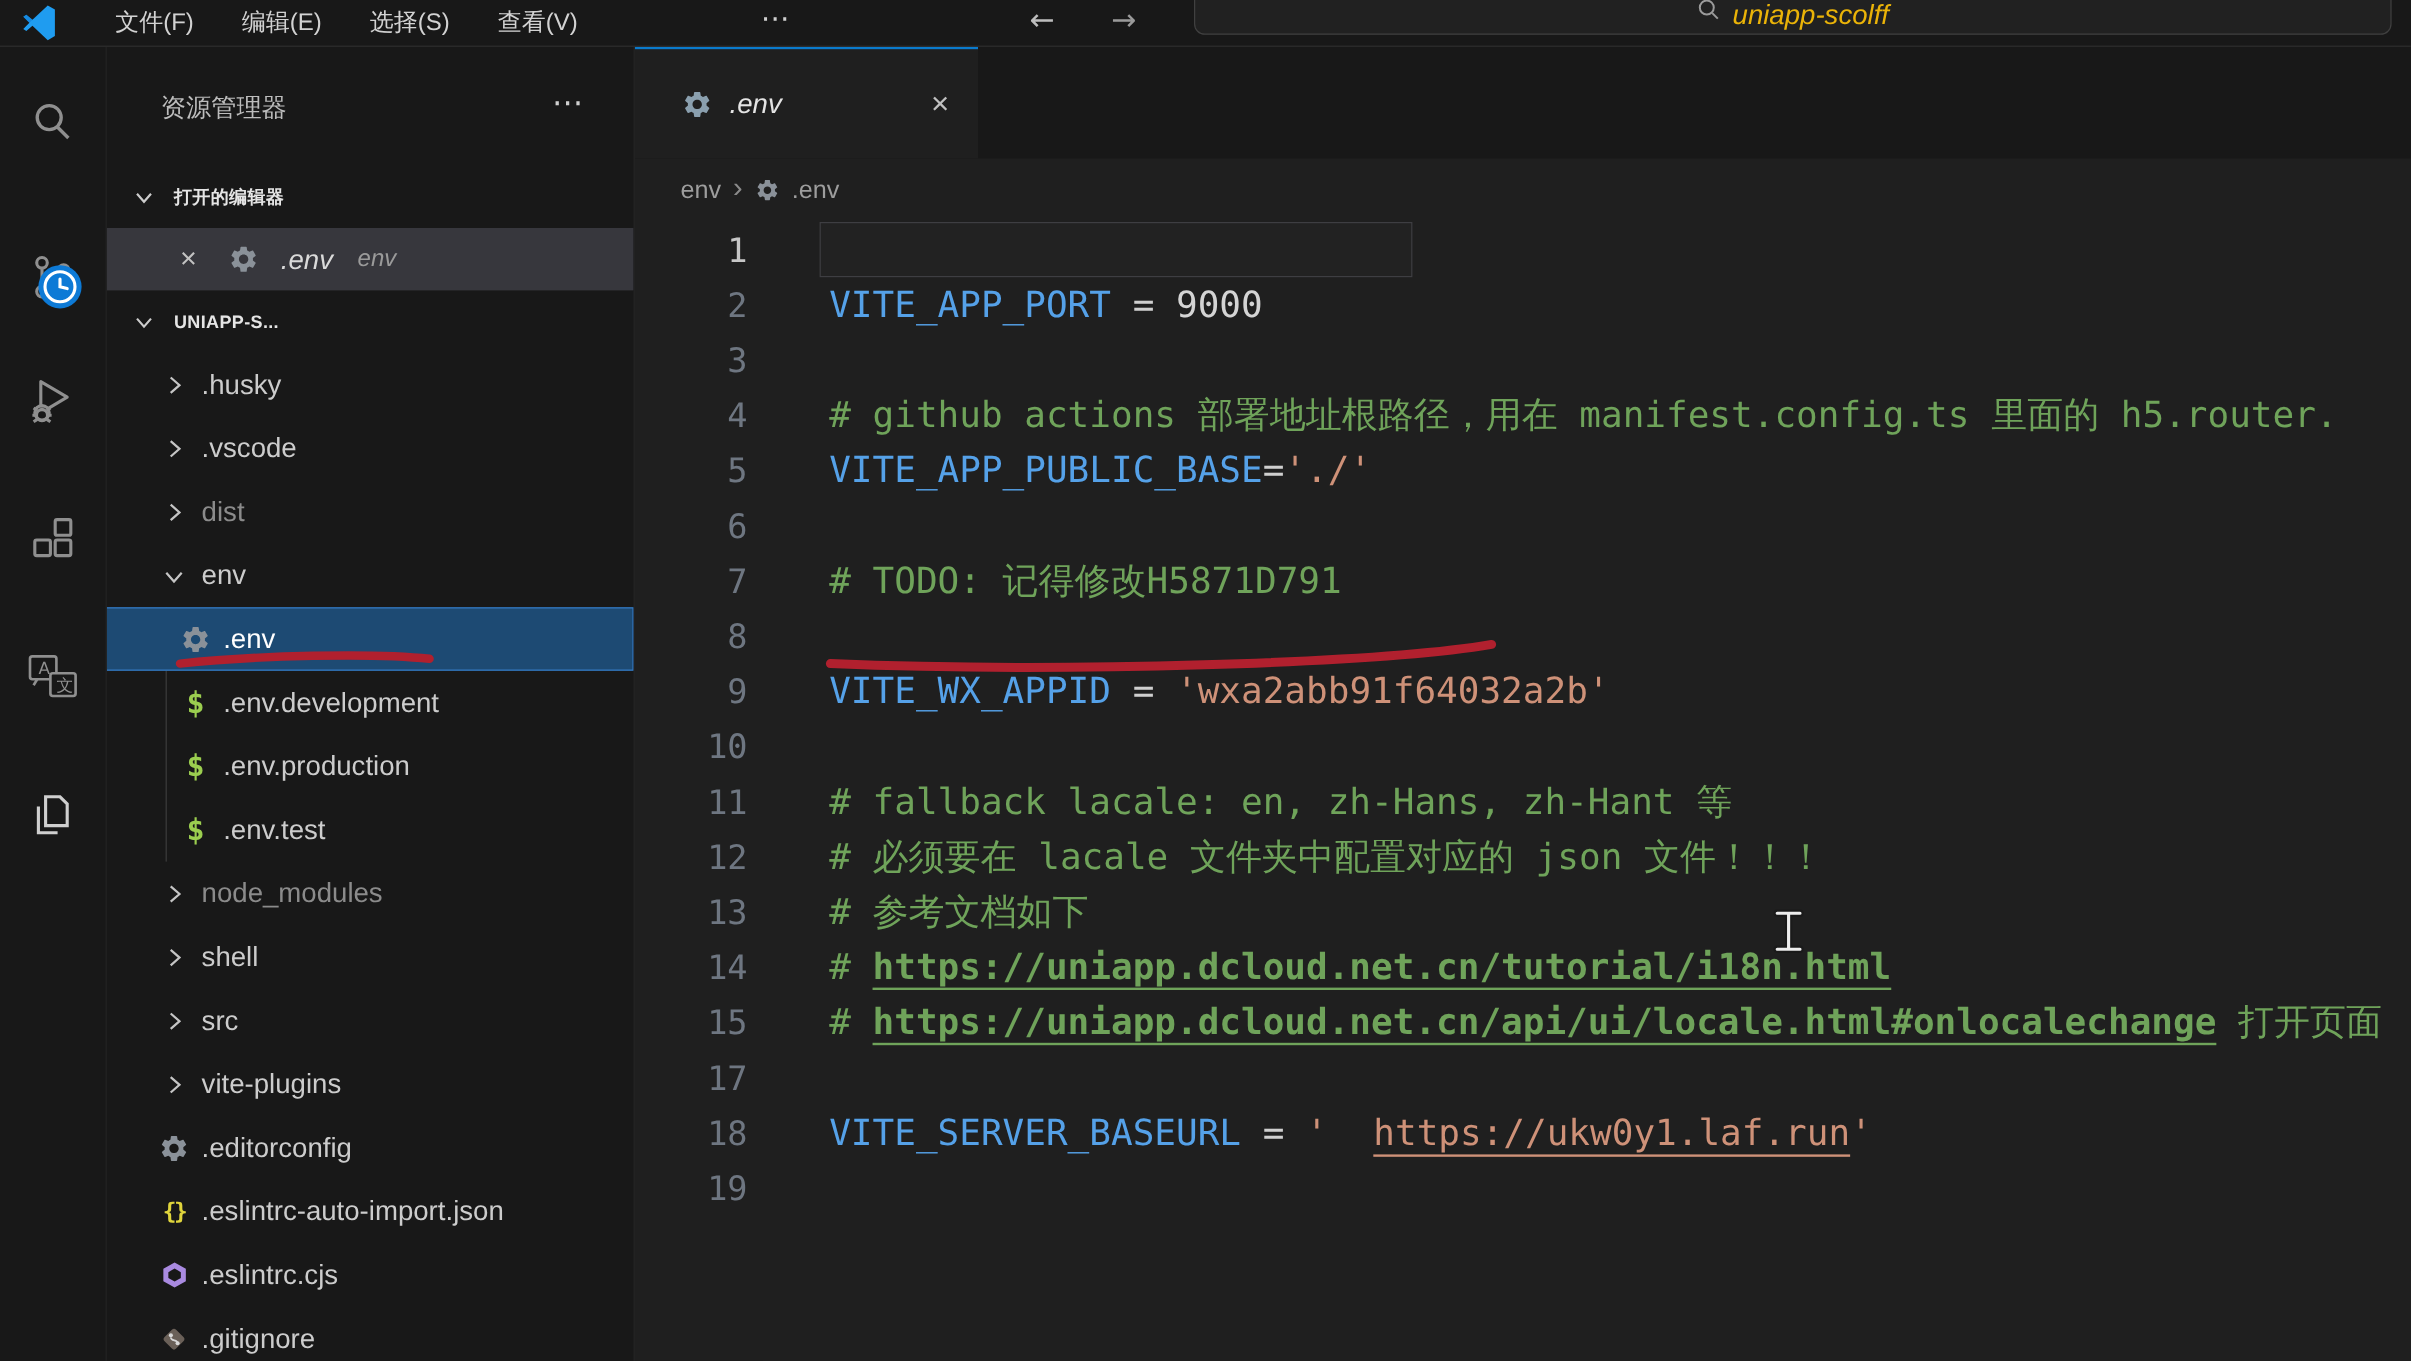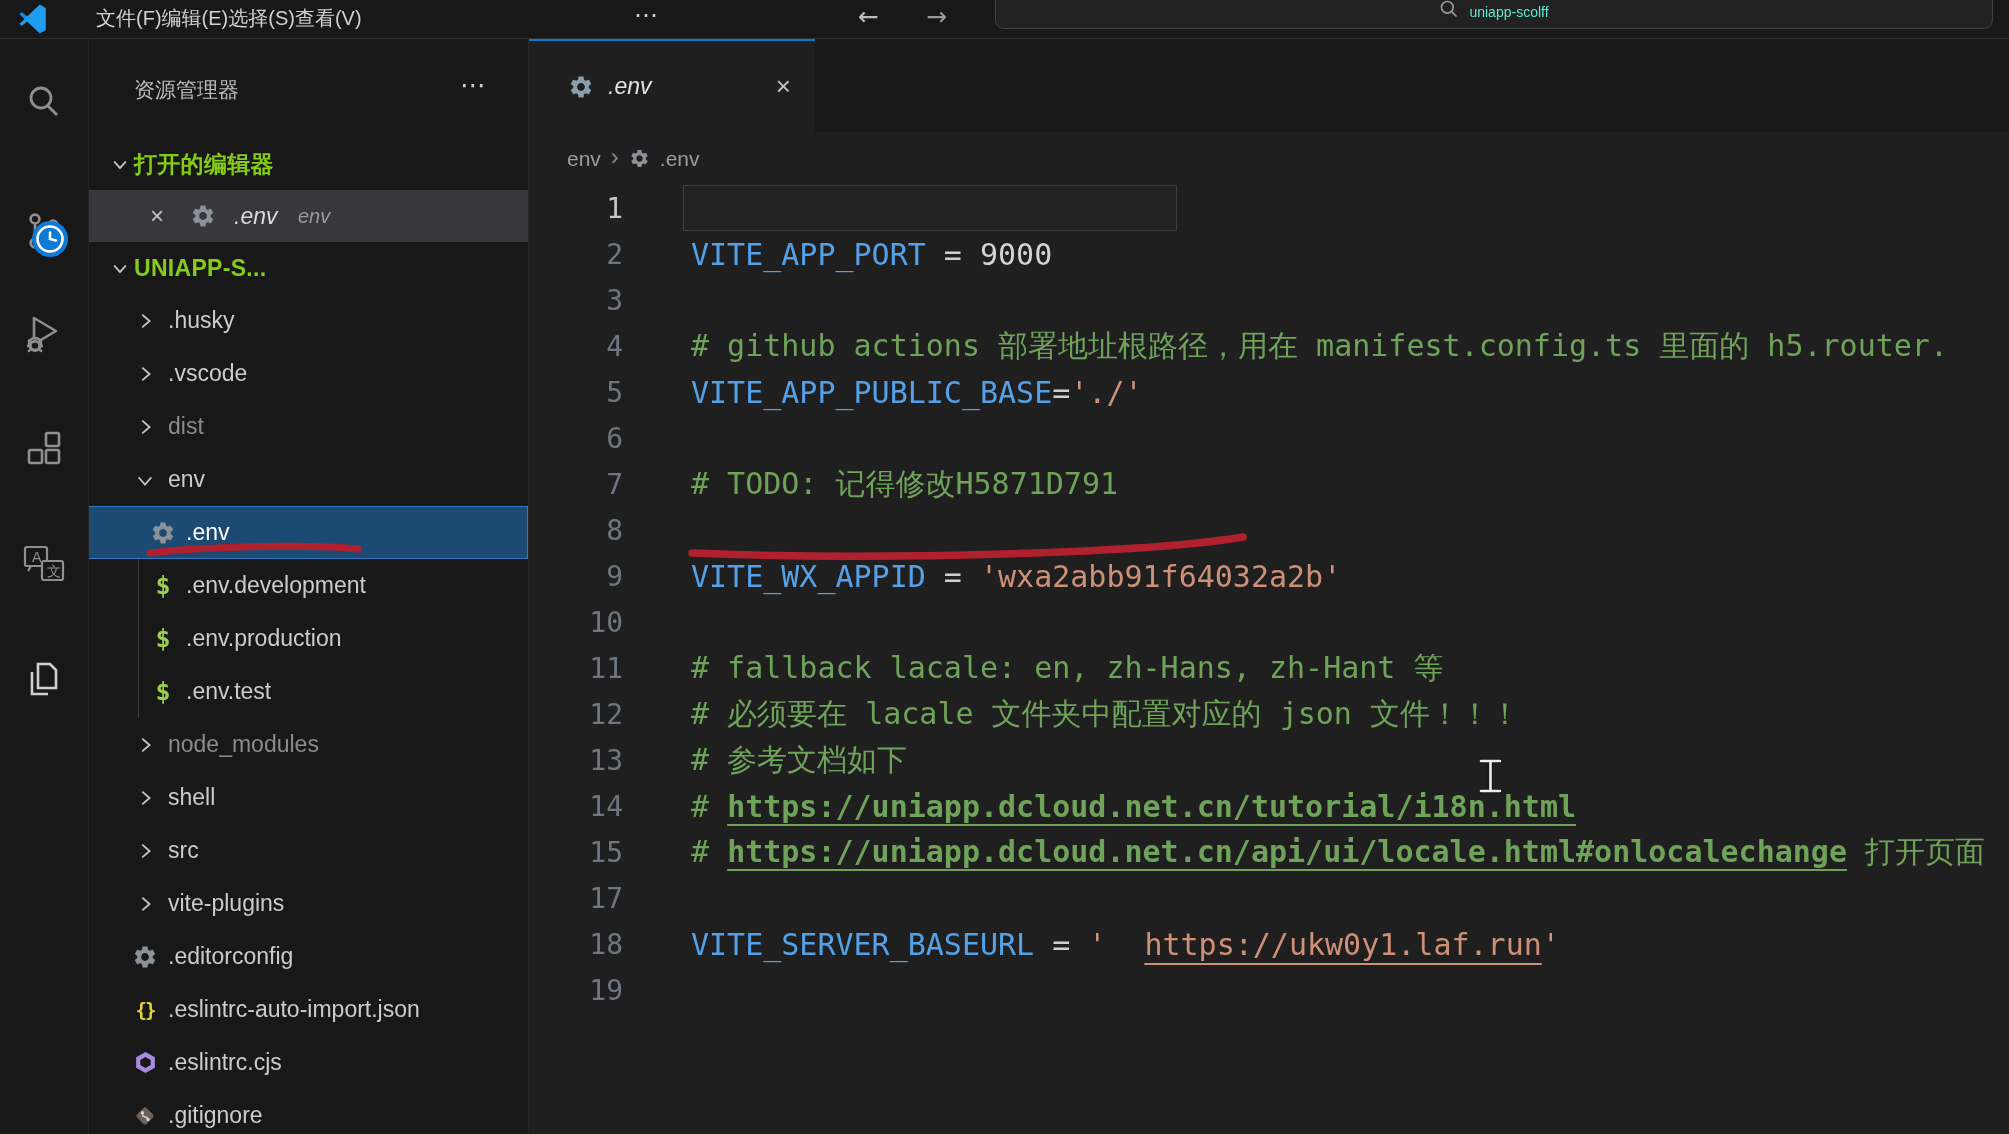--- a/index.html
+++ b/index.html
@@ -3,47 +3,47 @@
 <meta charset="utf-8">
 <style>
   html,body{margin:0;padding:0;background:#1f1f1f;}
   body{width:2009px;height:1134px;position:relative;overflow:hidden;
        font-family:"Liberation Sans","DejaVu Sans",sans-serif;-webkit-font-smoothing:antialiased;}
 
   
   .titlebar{position:absolute;left:0;top:0;width:2009px;height:38px;background:#181818;
             border-bottom:1px solid #2e2e2e;z-index:30;}
   .logo{position:absolute;left:16px;top:2px;}
-  #menubar{position:absolute;left:96px;top:0;height:36px;display:flex;align-items:center;}
+  #menubar{position:absolute;left:96px;top:0;height:36px;display:flex;align-items:center;gap:40px;}
   .menu-item{font-size:20px;color:#d2d2d2;white-space:nowrap;}
   .menu-more{position:absolute;left:634px;top:1px;font-size:24px;color:#cfcfcf;}
   .nav-arrow{position:absolute;top:2px;font-size:25px;color:#bdbdbd;font-family:"DejaVu Sans",sans-serif;}
   .nav-back{left:858px;} .nav-fwd{left:926px;color:#9a9a9a;}
   .cmdcenter{position:absolute;left:995px;top:-15px;width:998px;height:44px;background:#212121;
              border:1px solid #404040;border-radius:9px;display:flex;align-items:flex-end;
              justify-content:center;gap:10px;padding-bottom:5px;box-sizing:border-box;}
-  .cmdtext{font-size:14px;color:#5eead4;line-height:21px;}
+  .cmdtext{font-size:23px;color:#eab308;line-height:21px;font-style:italic;}
   .cmdicon{margin-bottom:0px;}
 
   
   .activitybar{position:absolute;left:0;top:38px;width:88px;bottom:0;background:#181818;
                border-right:1px solid #232323;z-index:20;}
   .ab-btn{position:absolute;left:20px;width:48px;height:48px;display:flex;align-items:center;justify-content:center;}
   .ab-1{top:41px;} .ab-2{top:169px;} .ab-3{top:271px;} .ab-4{top:387px;} .ab-5{top:502px;} .ab-6{top:617px;}
   .ab-badge{position:absolute;left:30px;top:181px;width:40px;height:40px;z-index:5;}
 
   
   .sidebar{position:absolute;left:88px;top:38px;width:440px;bottom:0;background:#181818;
            border-right:1px solid #262626;z-index:10;overflow:hidden;}
   .expl-title{position:absolute;left:46px;top:38px;font-size:21px;color:#bcbcbc;}
   .expl-more{position:absolute;left:372px;top:32px;font-size:26px;color:#cfcfcf;}
   .sect{position:absolute;left:0;width:100%;height:52px;display:flex;align-items:center;}
   .oe-head{top:100px;} .proj-head{top:204px;}
   .sect .chev{margin-left:22px;color:#cccccc;display:flex;}
-  .sect-label{margin-left:4px;font-size:23px;font-weight:bold;color:#84cc16;letter-spacing:.3px;}
+  .sect-label{margin-left:15px;font-size:15px;font-weight:bold;color:#e5e5e5;letter-spacing:.3px;}
   .oe-item{position:absolute;left:0;top:152px;width:100%;height:52px;background:#37373d;
            display:flex;align-items:center;}
   .oe-close{position:absolute;left:62px;font-size:24px;color:#c2c2c2;line-height:24px;}
   .oe-gear{position:absolute;left:102px;top:13px;color:#8a9199;}
   .oe-name{position:absolute;left:146px;font-size:23px;font-style:italic;color:#dadada;}
   .oe-folder{position:absolute;left:210px;font-size:20px;font-style:italic;color:#9a9a9a;}
   .proj-actions{position:absolute;right:0;top:204px;height:52px;}
 
   #tree{position:absolute;left:0;top:256px;width:100%;}
   .trow{height:53px;display:flex;align-items:center;position:relative;box-sizing:border-box;}

